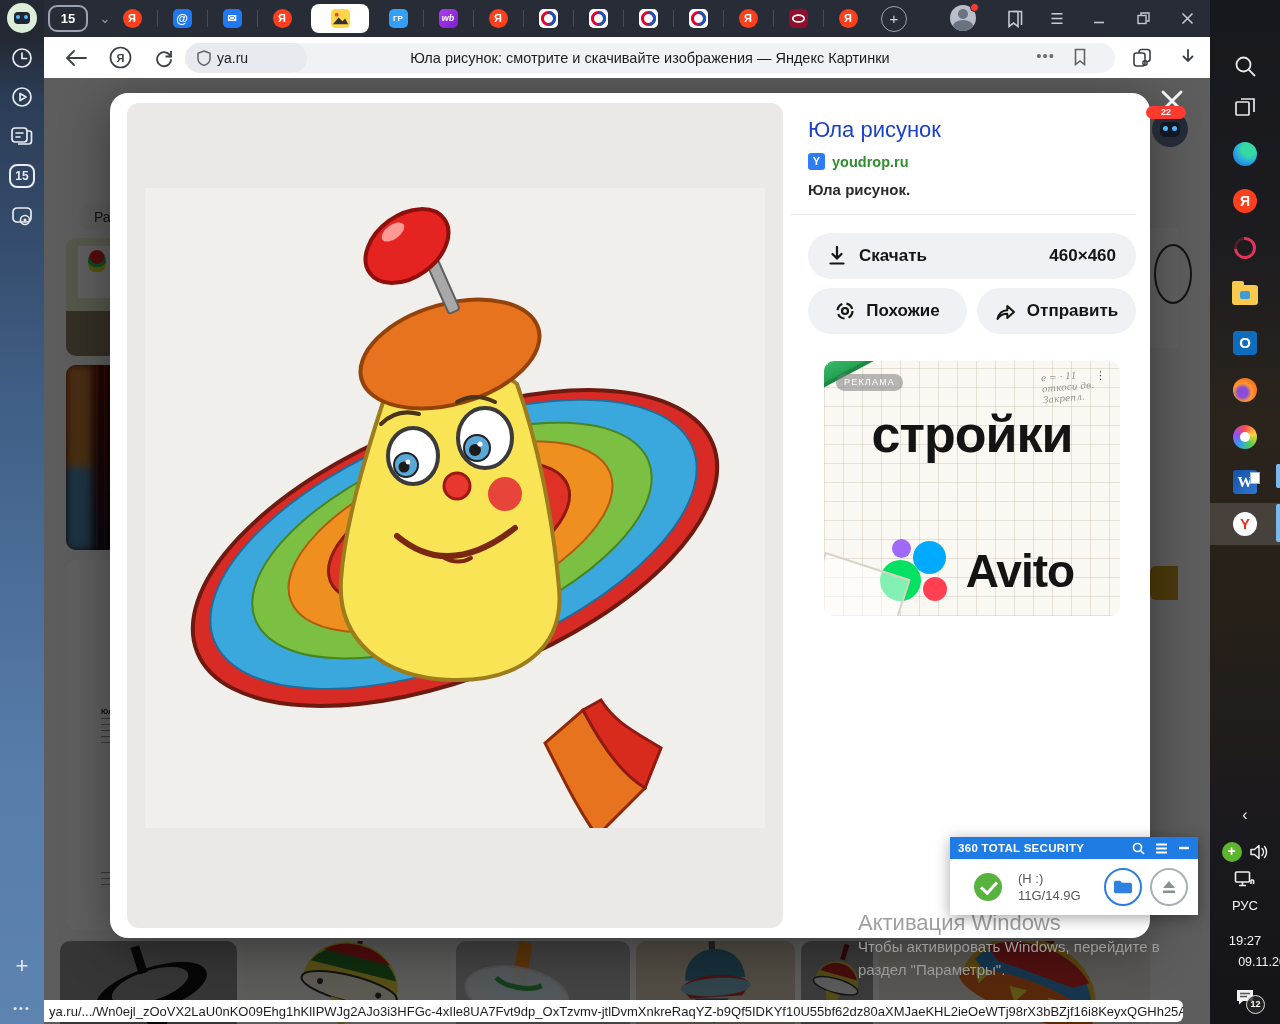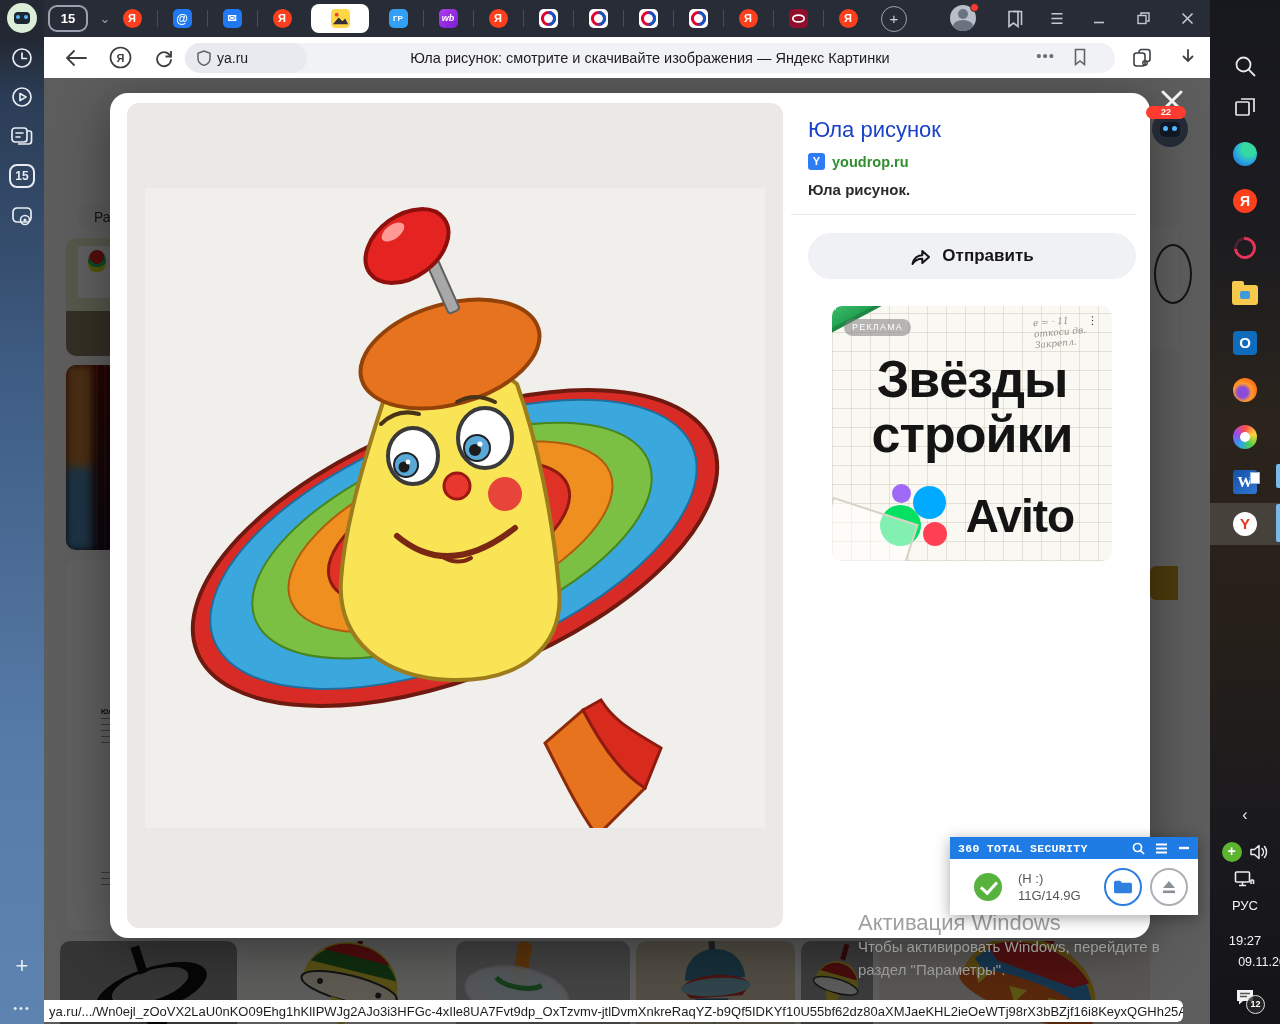--- a/index.html
+++ b/index.html
@@ -99,21 +99,21 @@
   .domain-txt{font-size:14.5px;font-weight:700;color:#2f8f2f;}
   .viewer-desc{font-size:15px;font-weight:700;color:#2b2b2b;margin-top:11px;}
   .divider{height:1px;background:#e9e9e9;margin:16px 0 18px -17px;width:345px;}
   .btn{background:#f0f1f4;border-radius:26px;display:flex;align-items:center;color:#151515;
      font-size:17px;font-weight:700;}
   .btn-download{height:46px;padding:0 20px;gap:13px;}
   .btn-size{margin-left:auto;font-weight:700;}
   .btn-row{display:flex;gap:10px;margin-top:9px;}
   .btn-half{height:46px;flex:1;justify-content:center;gap:11px;}
   
-  .ad{position:relative;margin:27px 24px 0;height:255px;border-radius:10px;overflow:hidden;
+  .ad{position:relative;margin:27px 16px 0;height:255px;border-radius:10px;overflow:hidden;
      background:
       repeating-linear-gradient(0deg,rgba(190,178,160,.35) 0 1px,transparent 1px 19px),
       repeating-linear-gradient(90deg,rgba(190,178,160,.35) 0 1px,transparent 1px 19px),
       #faf8f3;}
   .ad-badge{position:absolute;left:12px;top:13px;height:17px;border-radius:9px;background:rgba(125,125,125,.55);
      color:#fff;font-size:9px;letter-spacing:1.2px;line-height:17px;padding:0 8px;z-index:3;}
   .ad-tape{position:absolute;left:-18px;top:2px;width:130px;height:30px;background:linear-gradient(180deg,#43c873,#1f9c4e);
      transform:rotate(-28deg);transform-origin:left top;
      box-shadow:inset 0 -4px 0 rgba(0,0,0,.15);z-index:2;}
   .ad-tape::before{content:"";position:absolute;inset:4px 0 auto 0;height:8px;
@@ -146,21 +146,21 @@
 
   
   .watermark{position:absolute;left:858px;top:832px;z-index:12;color:#9f9f9f;}
   .wm-title{font-size:22px;line-height:26px;}
   .wm-line{font-size:15px;line-height:22.5px;color:#9a9a9a;}
 
   
   .sec{position:absolute;left:950px;top:759px;width:248px;height:78px;z-index:13;
      box-shadow:0 3px 14px rgba(0,0,0,.35);background:#fff;}
   .sec-head{height:22px;background:#1f7ce4;display:flex;align-items:center;padding:0 8px;gap:10px;}
-  .sec-title{color:#fff;font-size:11.5px;font-weight:700;letter-spacing:.3px;margin-right:auto;font-family:Liberation Mono, monospace;}
+  .sec-title{color:#fff;font-size:11.5px;font-weight:700;letter-spacing:.3px;margin-right:auto;}
   .sec-body{height:56px;display:flex;align-items:center;padding:0 10px;}
   .sec-check{width:28px;height:28px;border-radius:50%;background:#57b33e;margin-left:14px;position:relative;}
   .sec-check::before{content:"";position:absolute;left:7px;top:8px;width:13px;height:7px;border-left:3px solid #fff;border-bottom:3px solid #fff;transform:rotate(-48deg);}
   .sec-texts{margin-left:16px;font-size:13px;color:#555;line-height:17px;}
   .sec-btn{width:38px;height:38px;border-radius:50%;display:flex;align-items:center;justify-content:center;}
   .sec-folder{border:2px solid #2a7de1;margin-left:auto;}
   .sec-eject{border:2px solid #aab0b6;margin-left:8px;color:#8a9097;}
 
   
   .statusbar{position:absolute;left:40px;top:922px;width:1143px;height:22px;background:#fff;
@@ -501,40 +501,54 @@
 
         <div class="info-col">
           <div class="viewer-title">Юла рисунок</div>
           <div class="domain-row">
             <span class="site-fav">Y</span>
             <span class="domain-txt">youdrop.ru</span>
           </div>
           <div class="viewer-desc">Юла рисунок.</div>
           <div class="divider"></div>
 
+          <div class="btn btn-download">
+            <svg width="18" height="20" viewBox="0 0 18 20">
+                <path d="M9 1v11M4.5 8L9 12.5 13.5 8" fill="none" stroke="#151515" stroke-width="2.2" stroke-linecap="round"></path>
+                <path d="M2.5 17.5h13" stroke="#151515" stroke-width="2.2" stroke-linecap="round"></path>
+              </svg>
+            <span>Скачать</span>
+            <span class="btn-size">460×460</span>
+          </div>
           <div class="btn-row">
+            <div class="btn btn-half">
+              <svg width="20" height="20" viewBox="0 0 20 20">
+                  <circle cx="10" cy="10" r="7.5" fill="none" stroke="#151515" stroke-width="2.2" stroke-dasharray="8 4.2"></circle>
+                  <circle cx="10" cy="10" r="3" fill="none" stroke="#151515" stroke-width="2.2"></circle>
+                </svg>
+              <span>Похожие</span>
+            </div>
             <div class="btn btn-half">
               <svg width="21" height="19" viewBox="0 0 21 19">
                   <path d="M2.5 17C4 10.5 8 8.3 12.3 8.2V4L19 10l-6.7 6v-4.2C8.5 11.8 5 13 2.5 17Z" fill="none" stroke="#151515" stroke-width="2" stroke-linejoin="round"></path>
                 </svg>
               <span>Отправить</span>
             </div>
           </div>
 
           <div class="ad">
             <div class="ad-tape"></div>
             <div class="ad-badge">РЕКЛАМА</div>
             <div class="ad-scribble">
               <div>e =  · 11</div>
                 <div>откоси дв.</div>
                 <div>Закрепл.</div>
             </div>
             <div class="ad-kebab">⋮</div>
             <div class="ad-title">
-              <div>Звёзды</div>
                 <div>стройки</div>
             </div>
             <div class="ad-brand-row">
               <div class="avito-circles">
                 <span class="ac ac-purple"></span>
                   <span class="ac ac-blue"></span>
                 <span class="ac ac-green"></span>
                   <span class="ac ac-red"></span>
               </div>
               <span class="avito-word">Avito</span>

